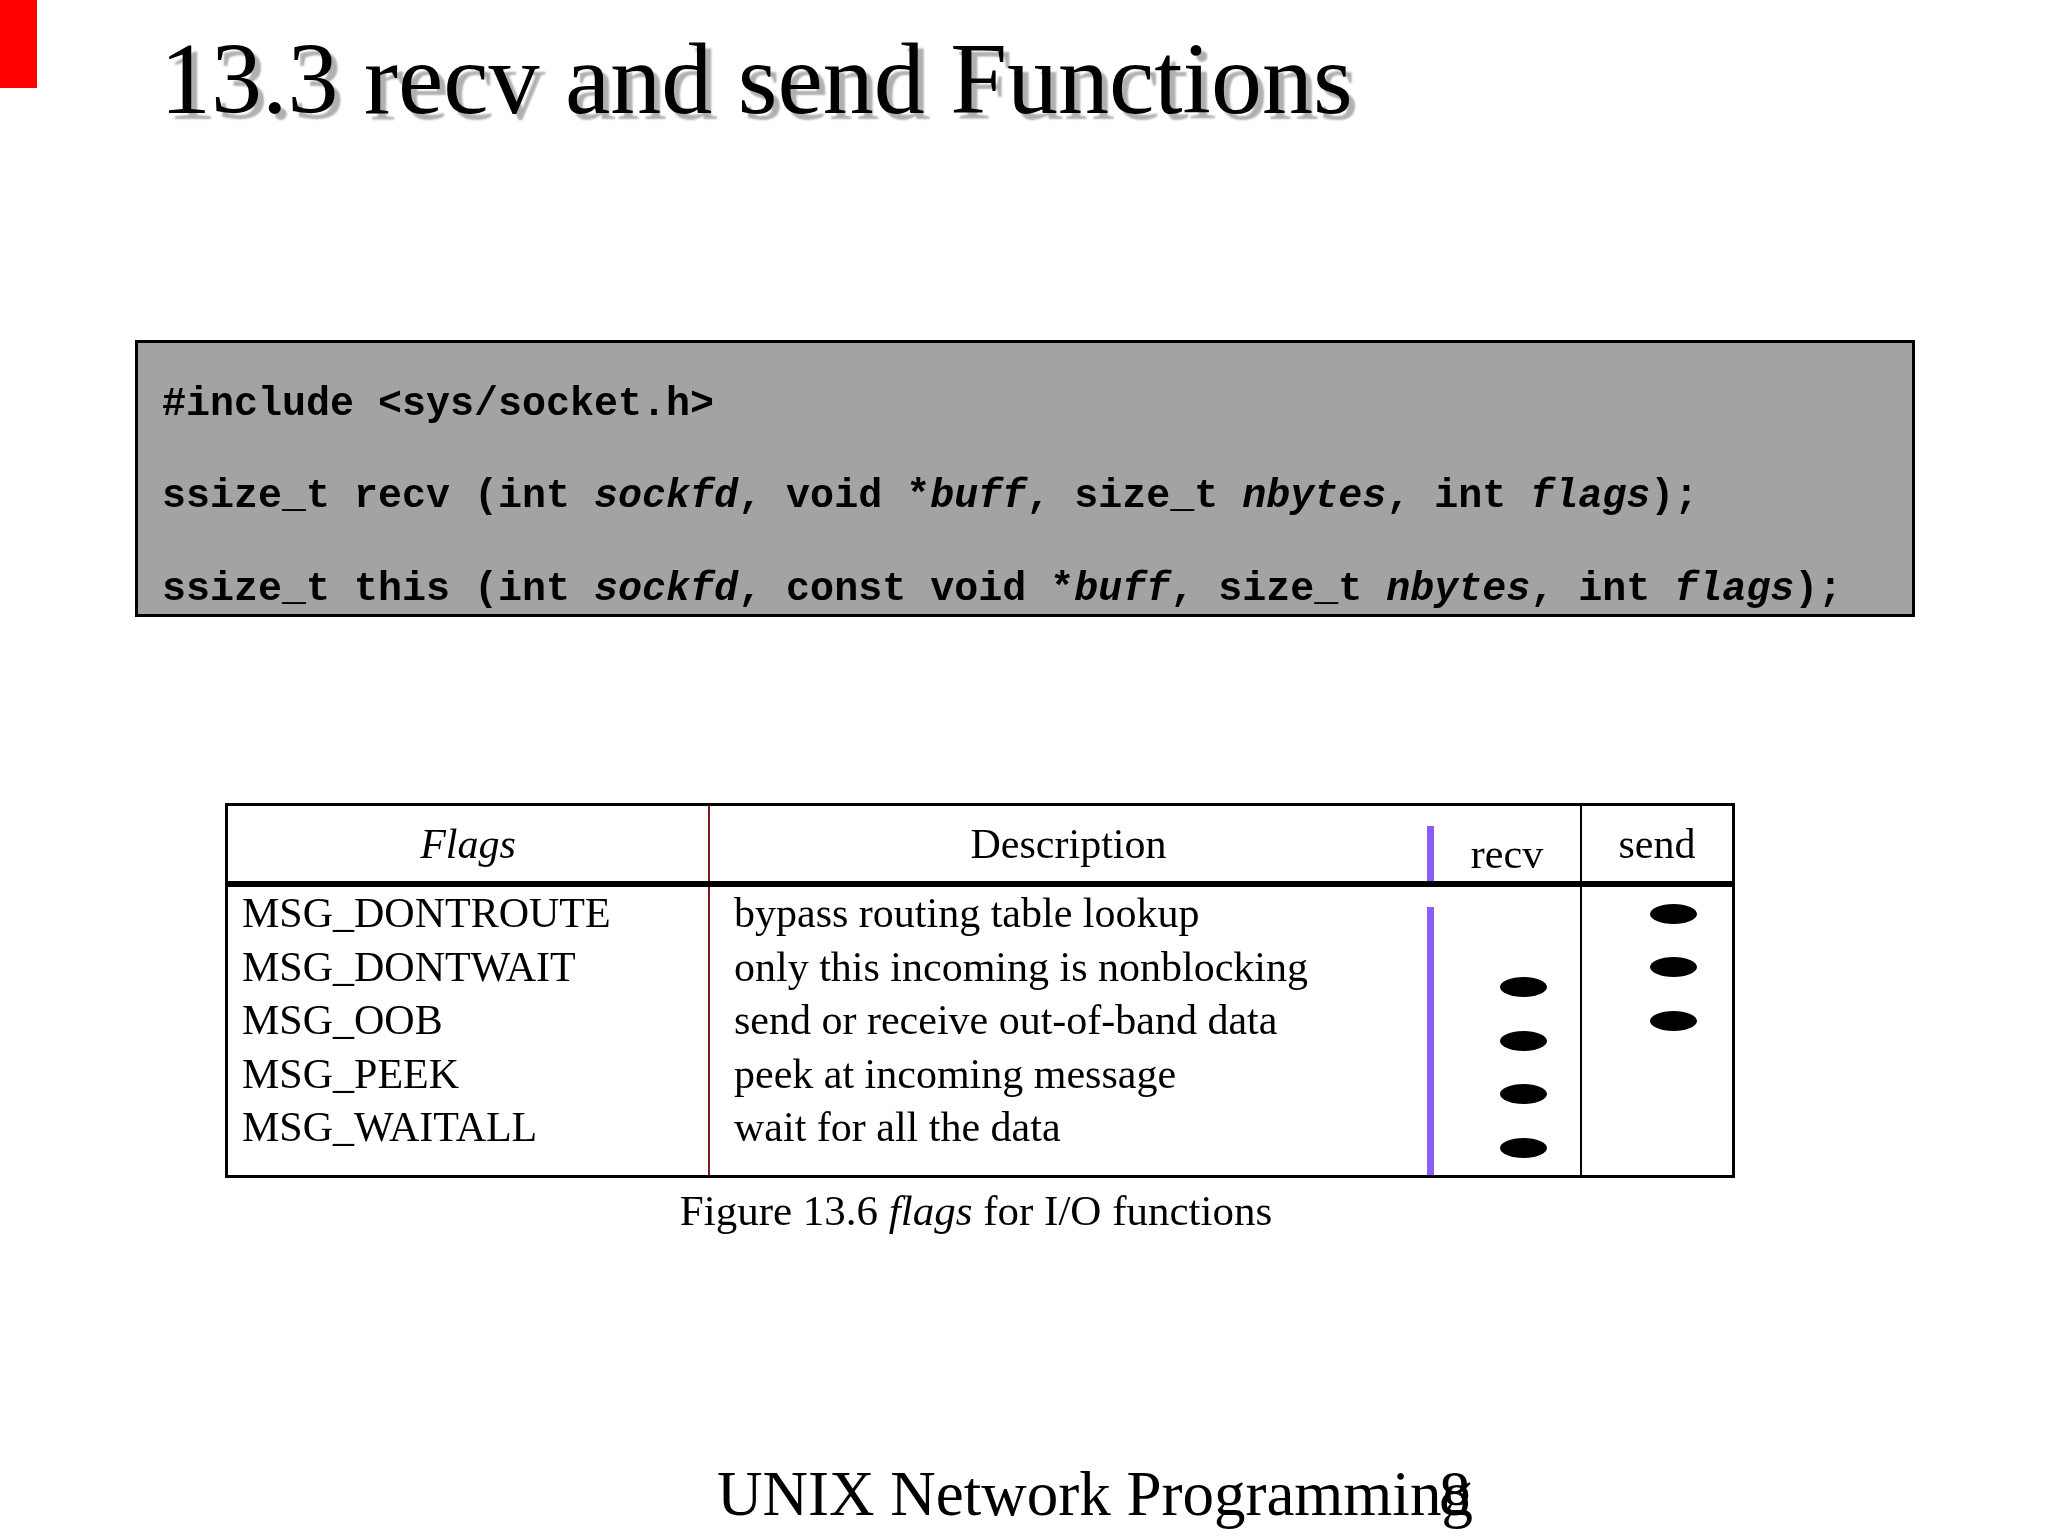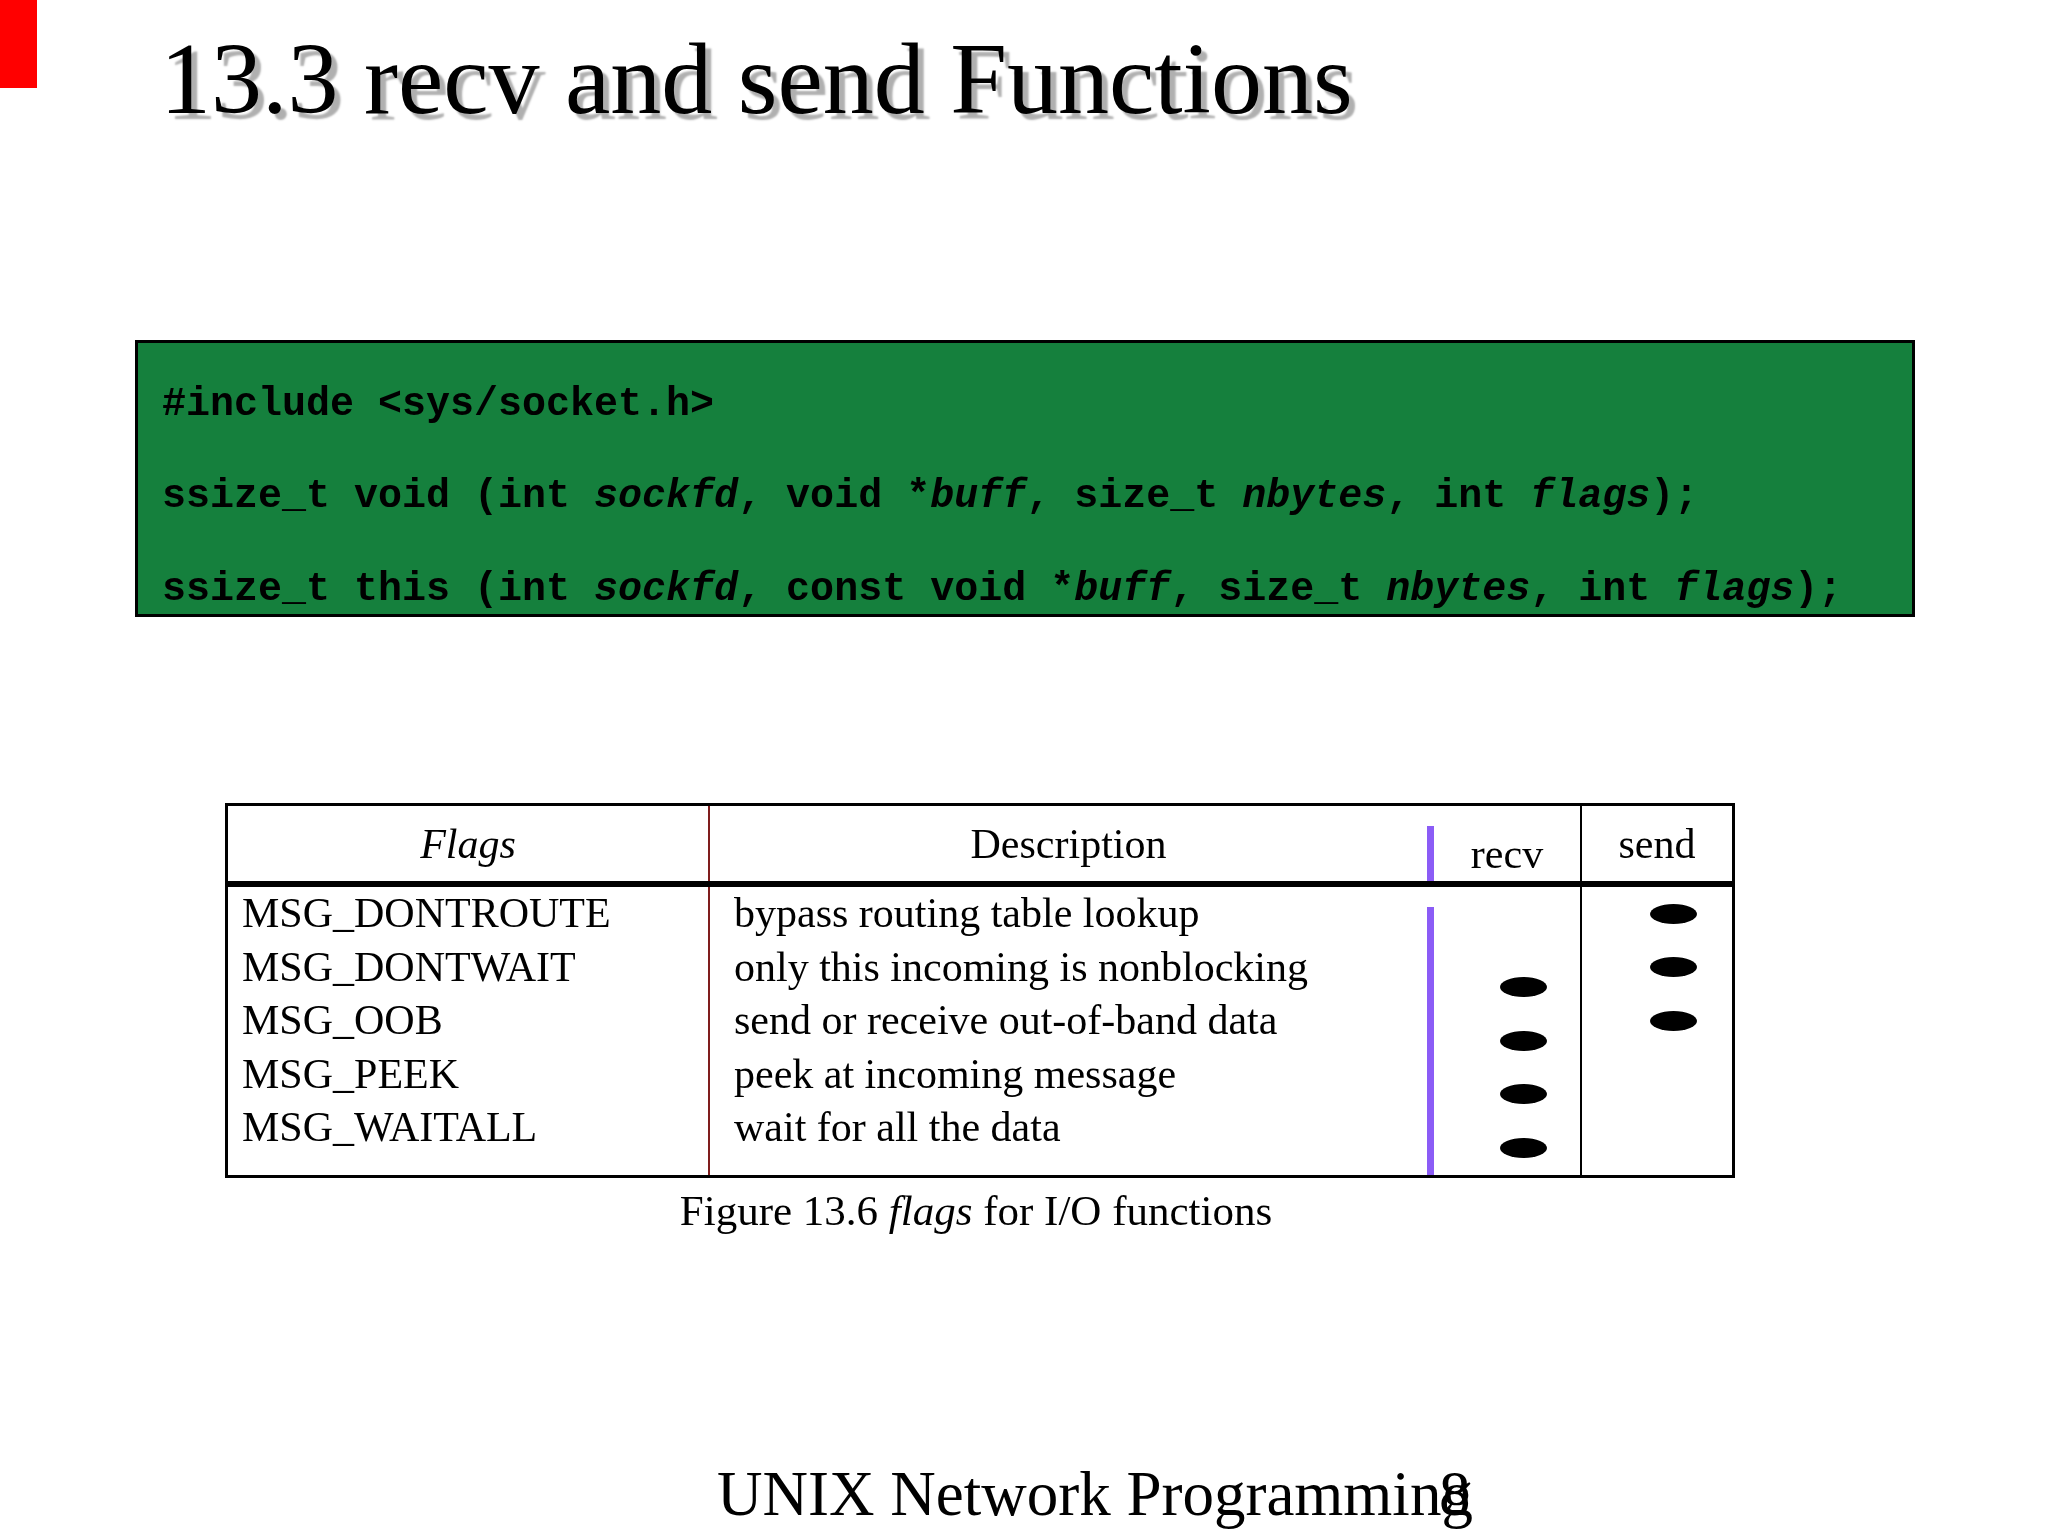--- a/index.html
+++ b/index.html
@@ -9,21 +9,21 @@
   
   .red-marker{position:absolute;left:0;top:0;width:37px;height:88px;background:#ff0000;}
 
   
   .title{position:absolute;left:160px;top:20px;margin:0;
          font-size:102px;font-weight:normal;letter-spacing:0px;white-space:nowrap;
          color:#000;text-shadow:6px 6px 2px #b0b0b0;}
 
   
   .code-box{position:absolute;left:135px;top:340px;width:1780px;height:277px;
-            border:3px solid #000;box-sizing:border-box;background:#15803d;}
+            border:3px solid #000;box-sizing:border-box;background:#a3a3a3;}
   .code-line{position:absolute;left:24px;white-space:pre;
              font-family:"Liberation Mono","DejaVu Sans Mono",monospace;
              font-weight:bold;font-size:40px;line-height:46px;}
   .code-line.l1{top:39px;}
   .code-line.l2{top:131px;}
   .code-line.l3{top:224px;}
   .code-line .it{font-style:italic;}
 
   
   .flags-table{position:absolute;left:225px;top:803px;border:3px solid #000;background:#fff;}
@@ -57,21 +57,21 @@
 <body>
 
 <div class="slide">
 
   <div class="red-marker"></div>
 
   <h1 class="title">13.3 recv and send Functions</h1>
 
   <div class="code-box">
     <div class="code-line l1">#include &lt;sys/socket.h&gt;</div>
-    <div class="code-line l2"><span>ssize_t void (int </span><span class="it">sockfd</span><span>, void *</span><span class="it">buff</span><span>, size_t </span><span class="it">nbytes</span><span>, int </span><span class="it">flags</span><span>);</span></div>
+    <div class="code-line l2"><span>ssize_t recv (int </span><span class="it">sockfd</span><span>, void *</span><span class="it">buff</span><span>, size_t </span><span class="it">nbytes</span><span>, int </span><span class="it">flags</span><span>);</span></div>
     <div class="code-line l3"><span>ssize_t this (int </span><span class="it">sockfd</span><span>, const void *</span><span class="it">buff</span><span>, size_t </span><span class="it">nbytes</span><span>, int </span><span class="it">flags</span><span>);</span></div>
   </div>
 
   <div class="flags-table">
     <div class="thead">
       <div class="hcell c1 italic">Flags</div>
       <div class="hcell c2">Description</div>
       <div class="hcell c3">recv</div>
       <div class="hcell c4">send</div>
     </div>

